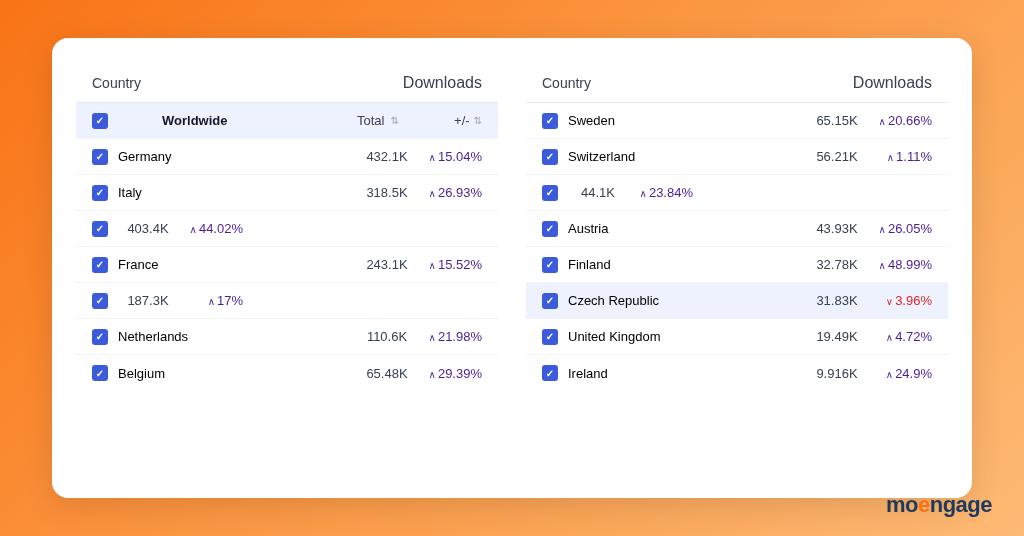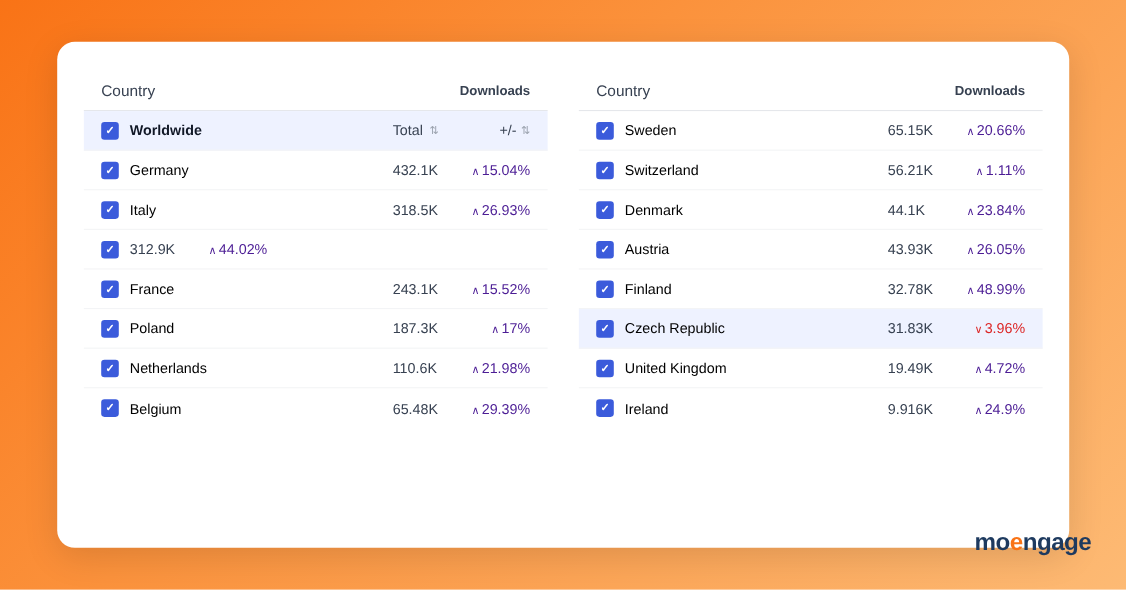--- a/index.html
+++ b/index.html
@@ -35,23 +35,23 @@
       align-items: center;
       padding: 12px 16px 10px 16px;
       border-bottom: 1px solid #e5e7eb;
     }
     .table-header-label {
       font-size: 14px;
       color: #374151;
       font-weight: 500;
     }
     .table-header-downloads {
-      font-size: 12px;
+      font-size: 16px;
       color: #374151;
-      font-weight: 700;
+      font-weight: 400;
     }
     .table-row {
       display: flex;
       align-items: center;
       padding: 8px 16px;
       border-bottom: 1px solid #f3f4f6;
       min-height: 36px;
     }
     .table-row.highlighted {
       background: #eef2ff;
@@ -77,26 +77,27 @@
       font-weight: bold;
     }
     .country-name {
       flex: 1;
       font-size: 13px;
       color: #000000;
     }
     .country-name.bold {
       font-weight: 600;
       color: #111827;
+      margin-left: 44px;
     }
     .downloads-total {
       font-size: 13px;
       color: #374151;
       min-width: 60px;
-      text-align: left;
+      text-align: center;
     }
     .downloads-change {
       font-size: 13px;
       color: #4c1d95;
       min-width: 65px;
       text-align: right;
       display: flex;
       align-items: center;
       justify-content: flex-end;
       gap: 2px;
@@ -112,21 +113,21 @@
       content: '∨';
       font-size: 10px;
     }
     .sort-icon {
       font-size: 10px;
       color: #9ca3af;
       margin-left: 2px;
     }
     .moengage-logo {
       position: absolute;
-      bottom: 30px;
+      bottom: 18px;
       right: 32px;
       font-size: 22px;
       font-weight: 700;
       color: #1e3a5f;
       letter-spacing: -0.5px;
     }
     .moengage-logo span {
       color: #f97316;
     }
   </style>
@@ -167,38 +168,37 @@
       <div class="checkbox"></div>
       <span class="country-name">Italy</span>
       <span class="downloads-total">318.5K</span>
       <div class="downloads-change">
           <span class="arrow-up"></span>
           <span>26.93%</span>
         </div>
     </div>
     <div class="table-row">
       <div class="checkbox"></div>
-      <span class="downloads-total">312.9K</span>
+      <span class="downloads-total">403.4K</span>
       <div class="downloads-change">
           <span class="arrow-up"></span>
           <span>44.02%</span>
         </div>
     </div>
     <div class="table-row">
       <div class="checkbox"></div>
       <span class="country-name">France</span>
       <span class="downloads-total">243.1K</span>
       <div class="downloads-change">
           <span class="arrow-up"></span>
           <span>15.52%</span>
         </div>
     </div>
     <div class="table-row">
       <div class="checkbox"></div>
-      <span class="country-name">Poland</span>
       <span class="downloads-total">187.3K</span>
       <div class="downloads-change">
           <span class="arrow-up"></span>
           <span>17%</span>
         </div>
     </div>
     <div class="table-row">
       <div class="checkbox"></div>
       <span class="country-name">Netherlands</span>
       <span class="downloads-total">110.6K</span>
@@ -237,21 +237,20 @@
       <div class="checkbox"></div>
       <span class="country-name">Switzerland</span>
       <span class="downloads-total">56.21K</span>
       <div class="downloads-change">
           <span class="arrow-up"></span>
           <span>1.11%</span>
         </div>
     </div>
     <div class="table-row">
       <div class="checkbox"></div>
-      <span class="country-name">Denmark</span>
       <span class="downloads-total">44.1K</span>
       <div class="downloads-change">
           <span class="arrow-up"></span>
           <span>23.84%</span>
         </div>
     </div>
     <div class="table-row">
       <div class="checkbox"></div>
       <span class="country-name">Austria</span>
       <span class="downloads-total">43.93K</span>

